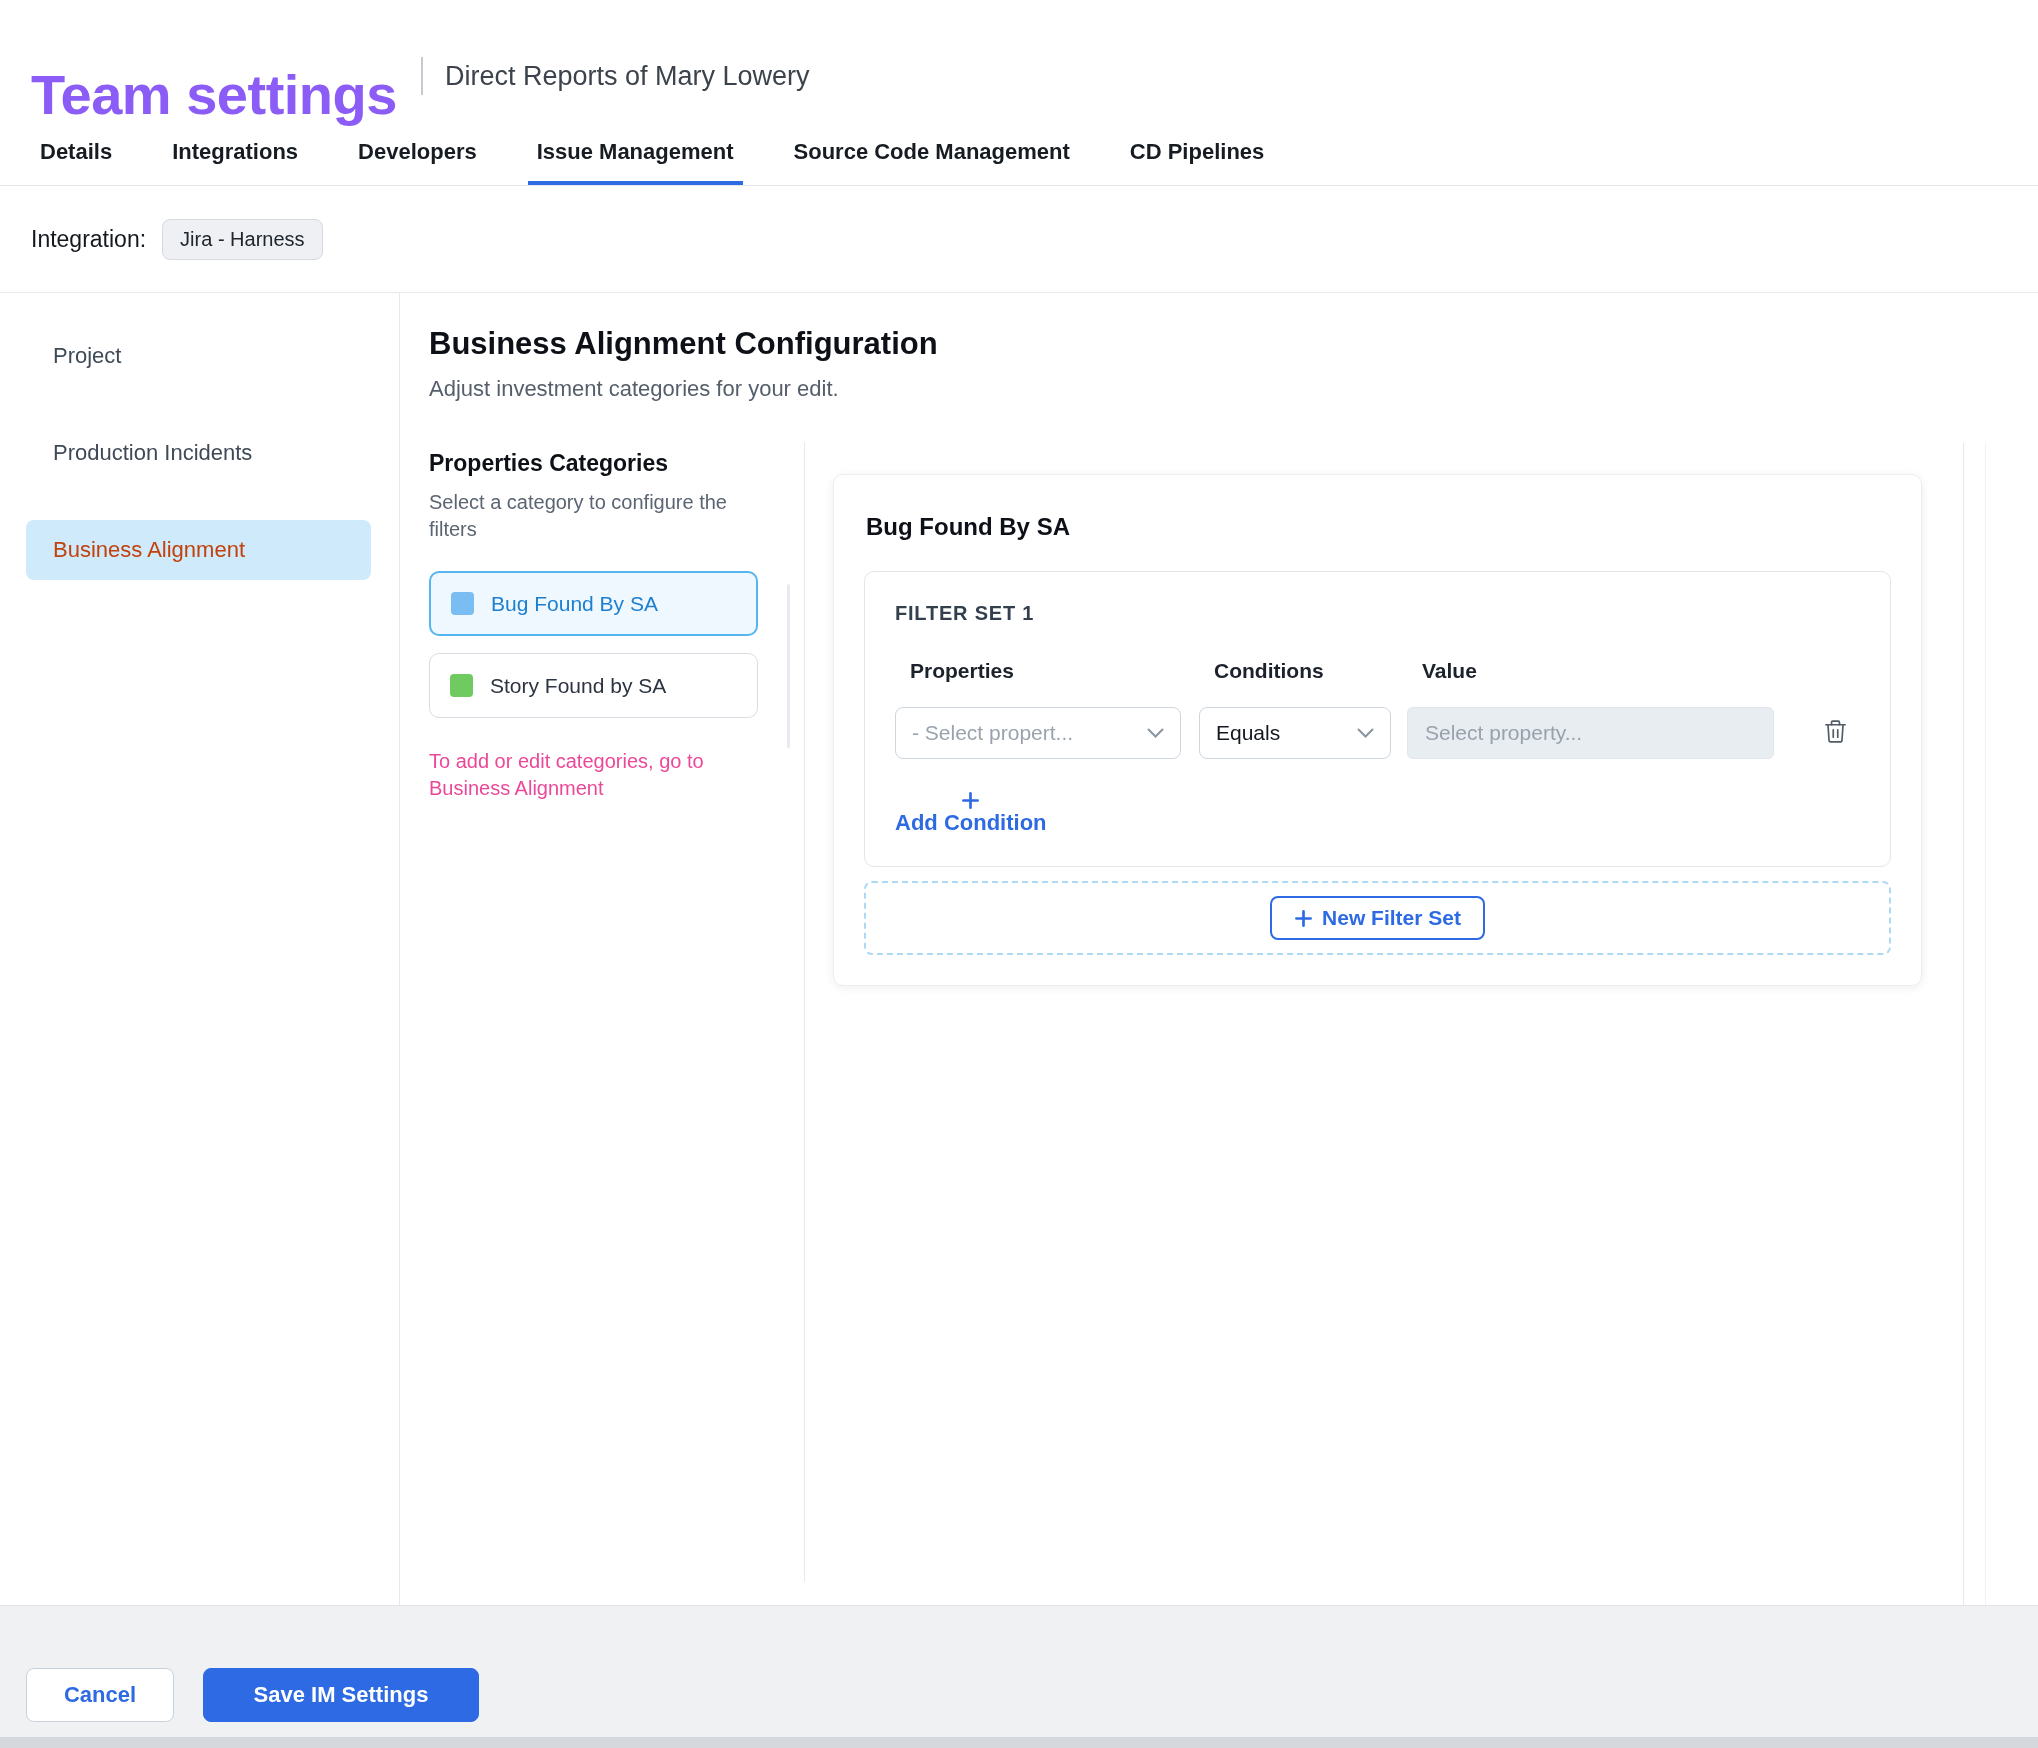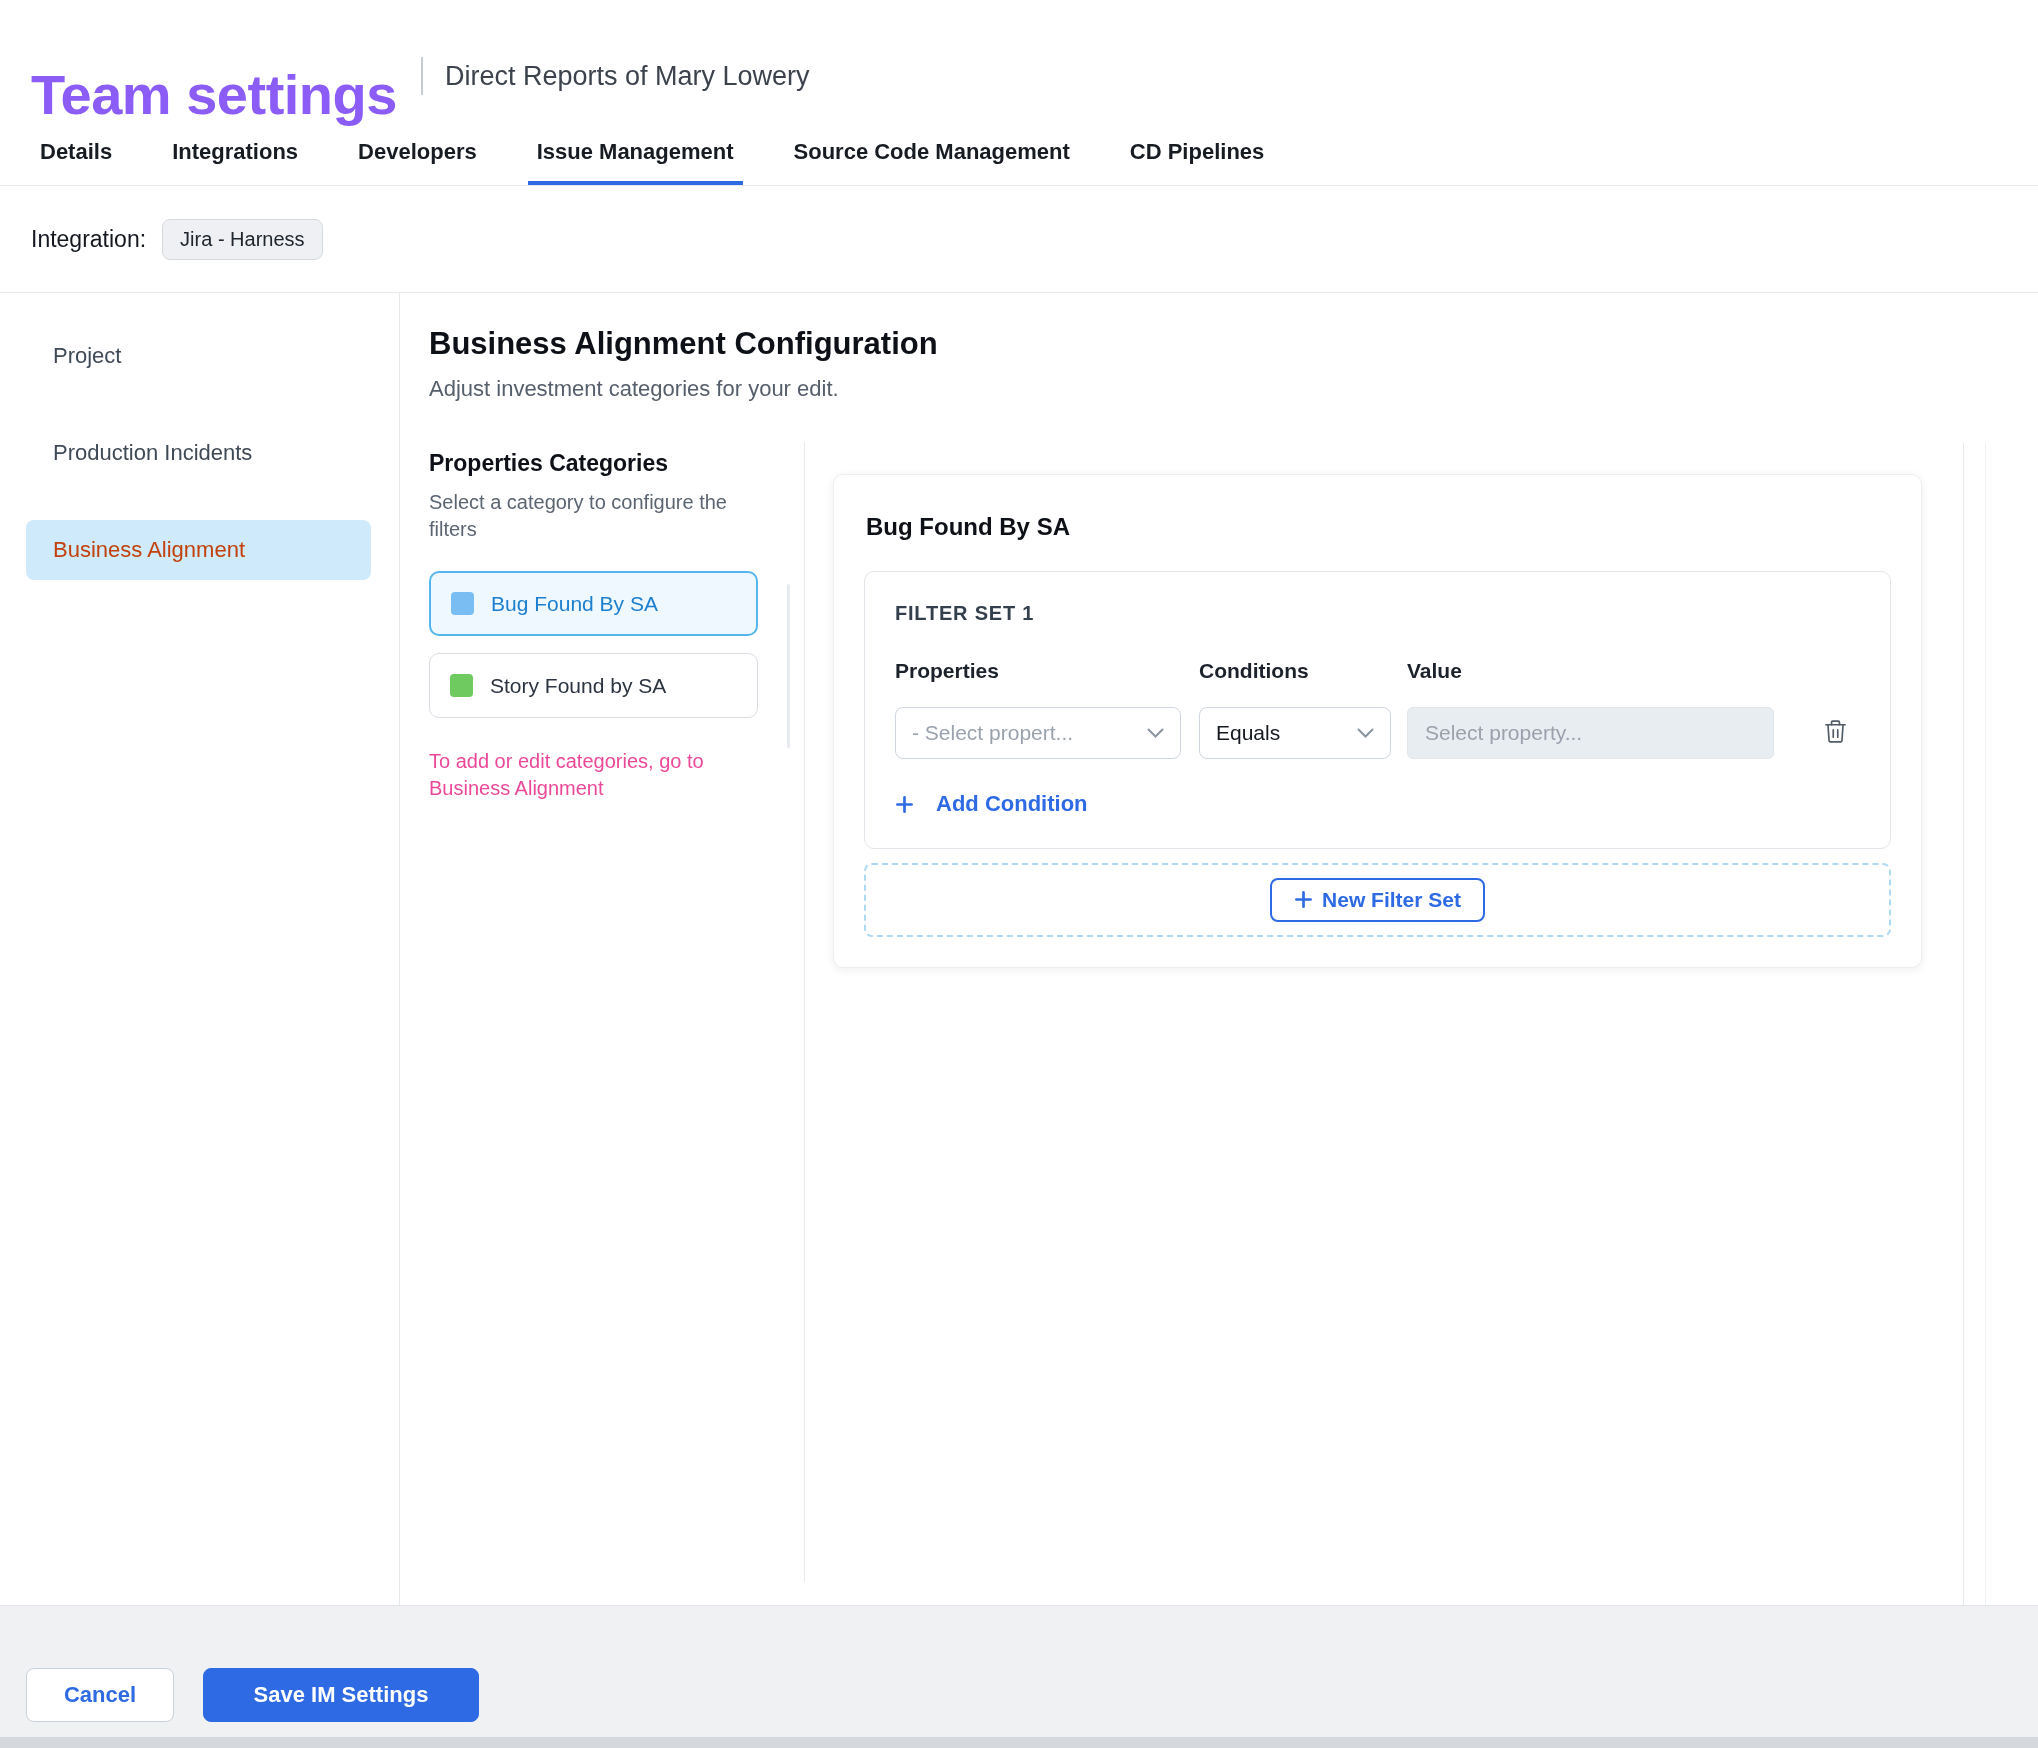--- a/index.html
+++ b/index.html
@@ -67,21 +67,21 @@
 
   .right-col { flex: 1; padding-left: 28px; }
   .panel-card {
     width: 1089px; margin-top: 32px; background: #fff; border: 1px solid #eceef1;
     border-radius: 10px; box-shadow: 0 2px 10px rgba(16,24,40,0.07); padding: 30px;
   }
   .panel-title { font-size: 24px; font-weight: 700; color: #0d1117; margin: 8px 0 30px 2px; }
 
   .filter-box { border: 1px solid #e2e6ea; border-radius: 10px; padding: 30px; }
   .filter-set-title { font-size: 20px; font-weight: 700; color: #333f4d; letter-spacing: 0.8px; margin-bottom: 34px; }
-  .col-labels { display: flex; margin-bottom: 24px; }
+  .col-labels { display: flex; margin-bottom: 24px; margin-left: 15px; }
   .col-labels span { font-size: 21px; font-weight: 700; color: #1c222b; }
   .col-label-1 { width: 304px; }
   .col-label-2 { width: 208px; }
 
   .controls-row { display: flex; align-items: center; }
   .select {
     height: 52px; border: 1px solid #cfd6dd; border-radius: 8px; background: #fff;
     display: flex; align-items: center; justify-content: space-between;
     padding: 0 16px; font-size: 21px; cursor: pointer;
   }
@@ -90,23 +90,24 @@
   .select-condition { width: 192px; margin-right: 16px; color: #14181f; }
   .value-input {
     width: 367px; height: 52px; background: #e8edf2; border: 1px solid #e0e6eb;
     border-radius: 6px; padding: 0 17px; font-size: 21px; color: #14181f;
     font-family: "Liberation Sans", sans-serif; outline: none;
   }
   .value-input::placeholder { color: #99a2ac; }
   .trash-btn { margin-left: 44px; background: none; border: none; cursor: pointer; padding: 4px; }
 
   .add-condition {
-    display: inline-flex; align-items: center; gap: 22px; margin-top: 32px;
+    display: inline-flex; align-items: center; gap: 0; margin-top: 32px;
     font-size: 22px; font-weight: 700; color: #2d6ae3; cursor: pointer; background: none; border: none;
     font-family: "Liberation Sans", sans-serif;
+    flex-direction: column;
   }
 
   .new-filter-area {
     margin-top: 14px; height: 74px; border: 2px dashed #aed9f3; border-radius: 8px;
     display: flex; align-items: center; justify-content: center;
   }
   .new-filter-btn {
     display: inline-flex; align-items: center; gap: 9px; background: #fff;
     border: 2px solid #2d6ae3; border-radius: 8px; padding: 8px 22px;
     font-size: 21px; font-weight: 700; color: #2d6ae3; cursor: pointer;

